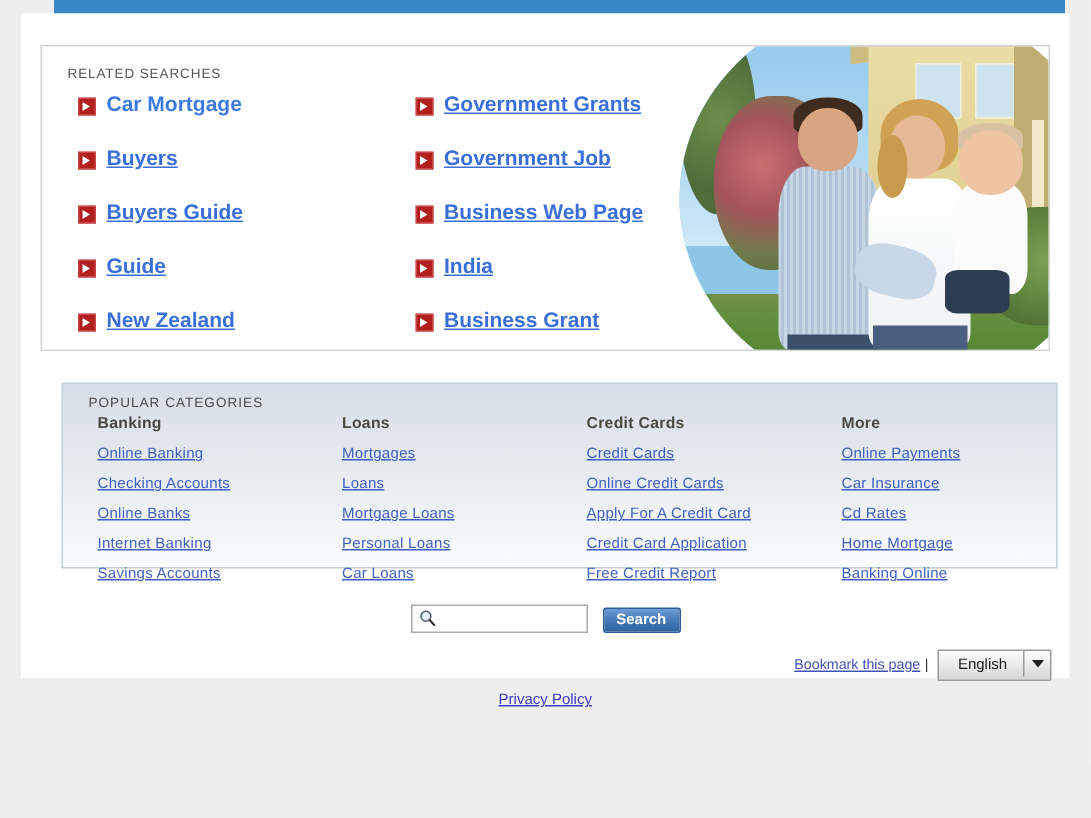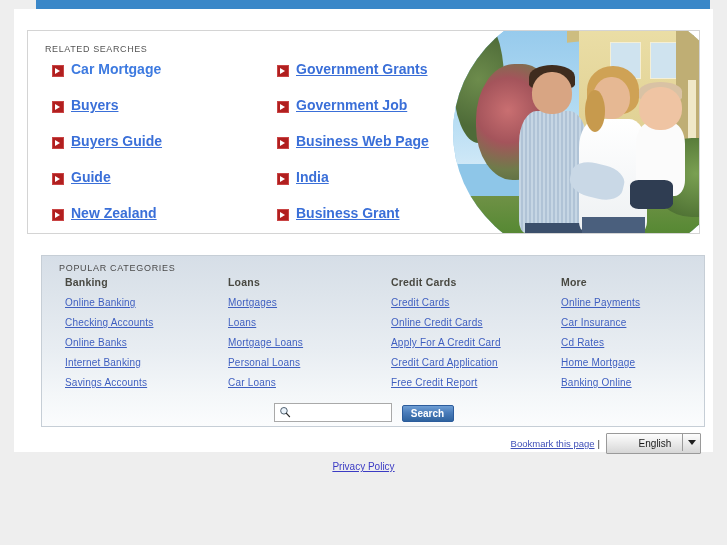--- a/index.html
+++ b/index.html
@@ -175,21 +175,21 @@
   .baby-head { position:absolute; left:65%; top:33%; width:15%; height:16%; background:#efc4a3; border-radius:48%; }
   .baby-hair { position:absolute; left:65%; top:31%; width:15%; height:7%; background:#d9c2a4; border-radius:50% 50% 20% 20%; }
   .baby-pants{ position:absolute; left:62%; top:68%; width:15%; height:11%; background:#2f3d52; border-radius:20%; }
 
   
   .cat-panel {
     position: absolute;
     left: 27px;
     top: 246px;
     width: 664px;
-    height: 172px;
+    height: 124px;
     border: 1px solid #c6ced6;
     background: linear-gradient(180deg, #d6dee7 0%, #dde4eb 22%, #e8edf2 55%, #f4f7f9 82%, #fbfcfd 100%);
     box-sizing: border-box;
   }
   .cat-title {
     position: absolute;
     left: 17px;
     top: 7px;
     font-size: 9px;
     letter-spacing: 0.7px;
@@ -299,21 +299,20 @@
   .lang-select {
     width: 74px;
     height: 19px;
     border: 1px solid #9a9a9a;
     background: linear-gradient(180deg,#fdfdfd 0%, #e8e8e8 55%, #d6d6d6 100%);
     display: flex;
     align-items: center;
     position: relative;
     border-radius: 1px;
     cursor: pointer;
-    padding-left: 19px;
   }
   .lang-label {
     flex: 1;
     text-align: center;
     font-size: 10px;
     color: #1a1a1a;
     padding-right: 16px;
   }
   .lang-arrow-box {
     position: absolute;

